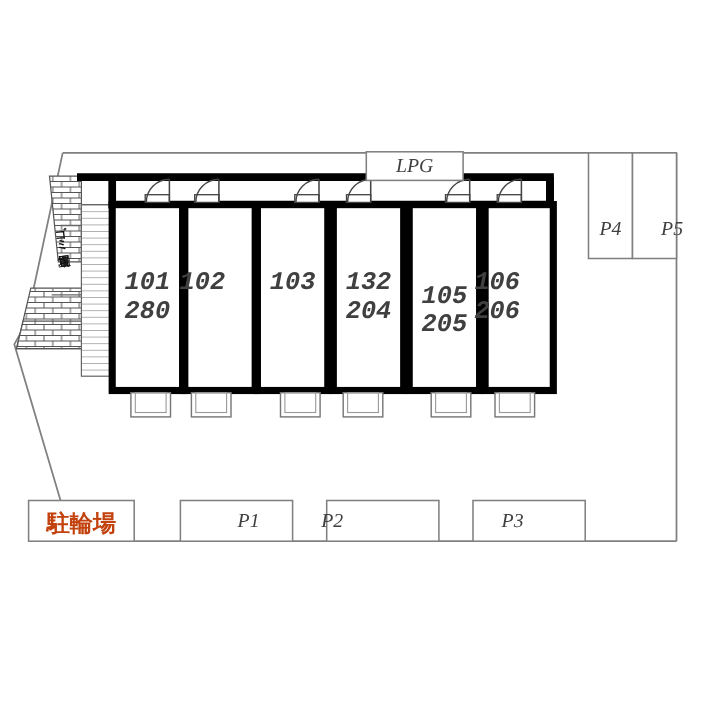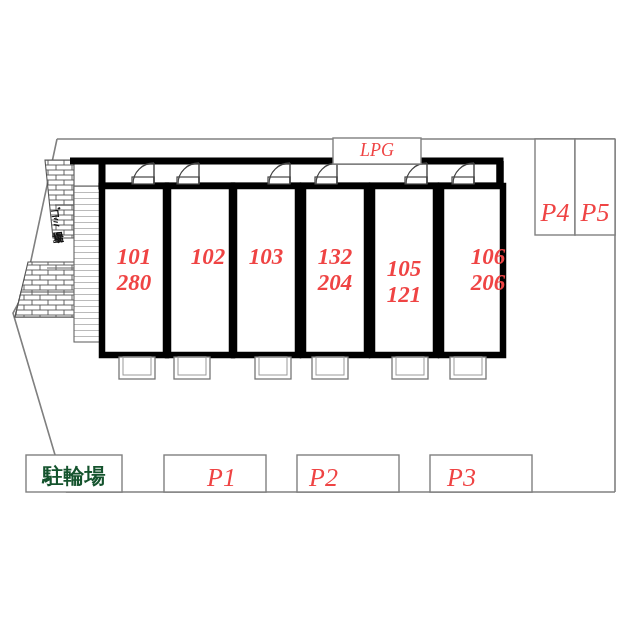--- a/index.html
+++ b/index.html
@@ -20,46 +20,47 @@
     left: 0;
     top: 0;
     width: 640px;
     height: 640px;
   }
   .lbl {
     position: absolute;
     font-family: "Liberation Serif", serif;
     font-style: italic;
     font-weight: bold;
-    color: #ef4444;
+    color: #404040;
     white-space: nowrap;
     user-select: none;
   }
   .unit-label {
     font-size: 23px;
     line-height: 26px;
     text-align: center;
     letter-spacing: 0px;
+    font-family: Liberation Mono, monospace;
   }
   .unit-label .ln { display:block; }
   .park-label {
-    font-size: 26px;
+    font-size: 18px;
     font-weight: normal;
   }
   .lpg-label {
     font-size: 18px;
     font-style: italic;
     font-weight: normal;
   }
   .jp-label {
     font-family: "DejaVu Sans", sans-serif;
     font-style: normal;
     font-weight: bold;
     font-size: 21px;
-    color: #14532d;
+    color: #c2410c;
   }
   .gomi-label {
     font-family: "DejaVu Sans", sans-serif;
     font-style: normal;
     font-weight: bold;
     font-size: 11px;
     color: #111111;
     writing-mode: vertical-rl;
     text-orientation: upright;
     letter-spacing: 0px;
@@ -216,49 +217,49 @@
       <rect x="297" y="455" width="102" height="37" fill="#ffffff" stroke="#808080" stroke-width="1.4"></rect>
       <rect x="430" y="455" width="102" height="37" fill="#ffffff" stroke="#808080" stroke-width="1.4"></rect>
     </g>
   </svg>
 
   <div class="lbl unit-label" style="left:102px; top:244px; width:64px;">
     <span class="ln">101</span>
     <span class="ln">280</span>
   </div>
 
-  <div class="lbl unit-label" style="left:176px; top:244px; width:64px;">
+  <div class="lbl unit-label" style="left:152px; top:244px; width:64px;">
     <span class="ln">102</span>
   </div>
 
   <div class="lbl unit-label" style="left:234px; top:244px; width:64px;">
     <span class="ln">103</span>
   </div>
 
   <div class="lbl unit-label" style="left:303px; top:244px; width:64px;">
     <span class="ln">132</span>
     <span class="ln">204</span>
   </div>
 
   <div class="lbl unit-label" style="left:372px; top:256px; width:64px;">
     <span class="ln">105</span>
-    <span class="ln">121</span>
-  </div>
-
-  <div class="lbl unit-label" style="left:457px; top:244px; width:62px;">
+    <span class="ln">205</span>
+  </div>
+
+  <div class="lbl unit-label" style="left:421px; top:244px; width:62px;">
     <span class="ln">106</span>
     <span class="ln">206</span>
   </div>
 
   <div class="lbl lpg-label" style="left:333px; top:140px; width:88px; text-align:center;">LPG</div>
 
   <div class="lbl park-label" style="left:535px; top:198px; width:40px; text-align:center;">P4</div>
-  <div class="lbl park-label" style="left:575px; top:198px; width:40px; text-align:center;">P5</div>
+  <div class="lbl park-label" style="left:575px; top:198px; width:40px; text-align:center;padding-left:16px;">P5</div>
 
   <div class="lbl jp-label" style="left:26px; top:462px; width:96px; text-align:center;">駐輪場</div>
 
   <div class="lbl park-label" style="left:176px; top:463px; width:60px; text-align:right;">P1</div>
-  <div class="lbl park-label" style="left:309px; top:463px; width:60px; text-align:left;">P2</div>
+  <div class="lbl park-label" style="left:292px; top:463px; width:60px; text-align:left;">P2</div>
   <div class="lbl park-label" style="left:416px; top:463px; width:60px; text-align:right;">P3</div>
 
   <div class="lbl gomi-label" style="left:46px; top:198px;">ゴミ置場</div>
 
 </div>
 
 </body></html>

